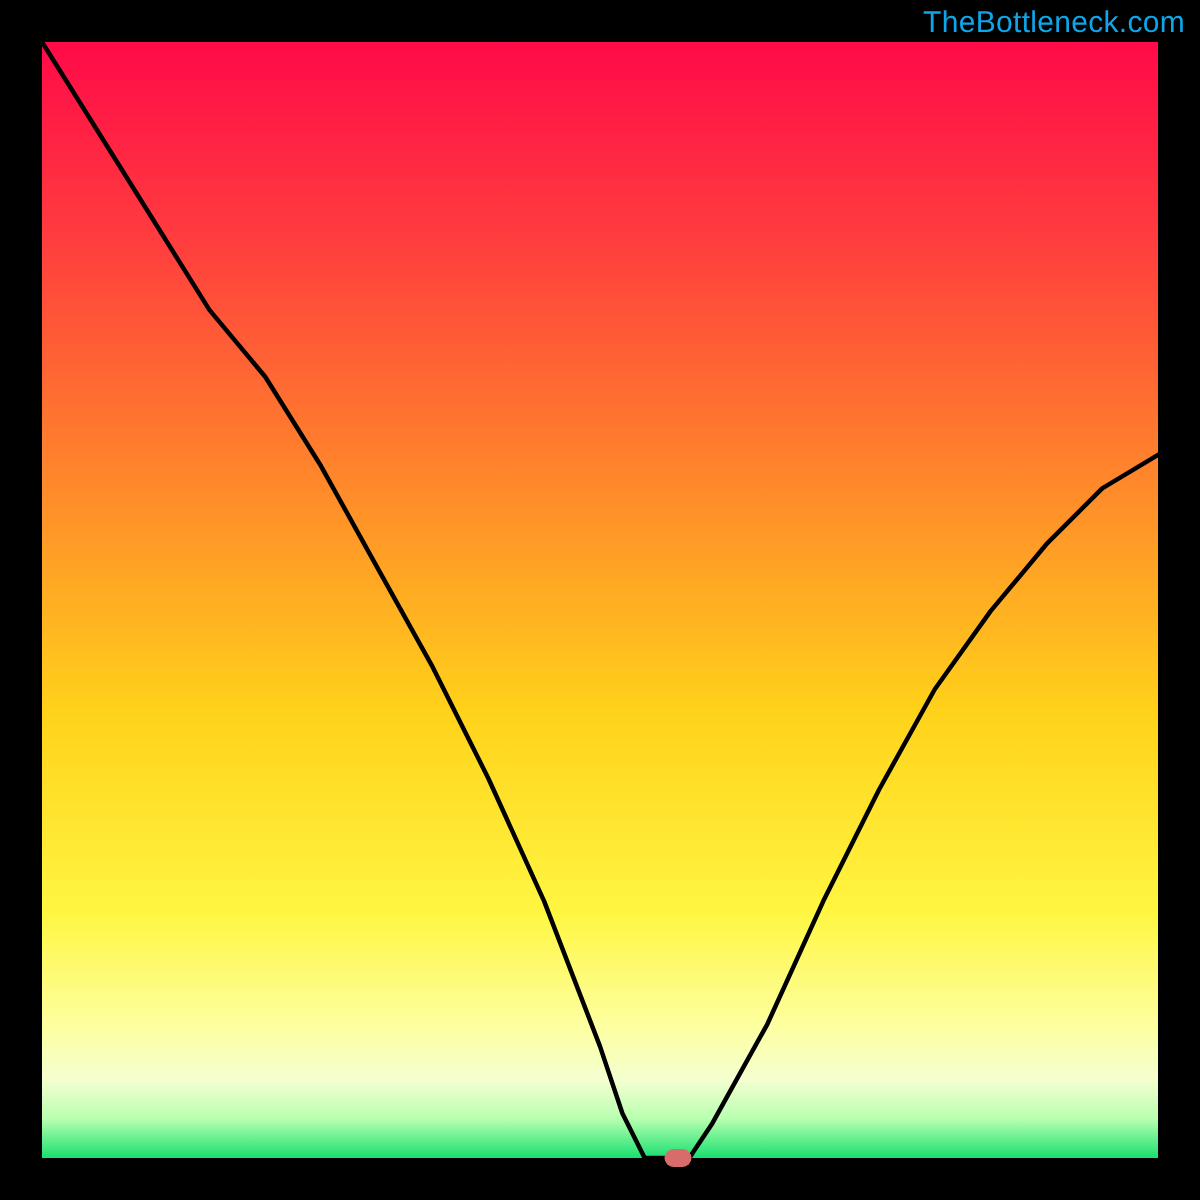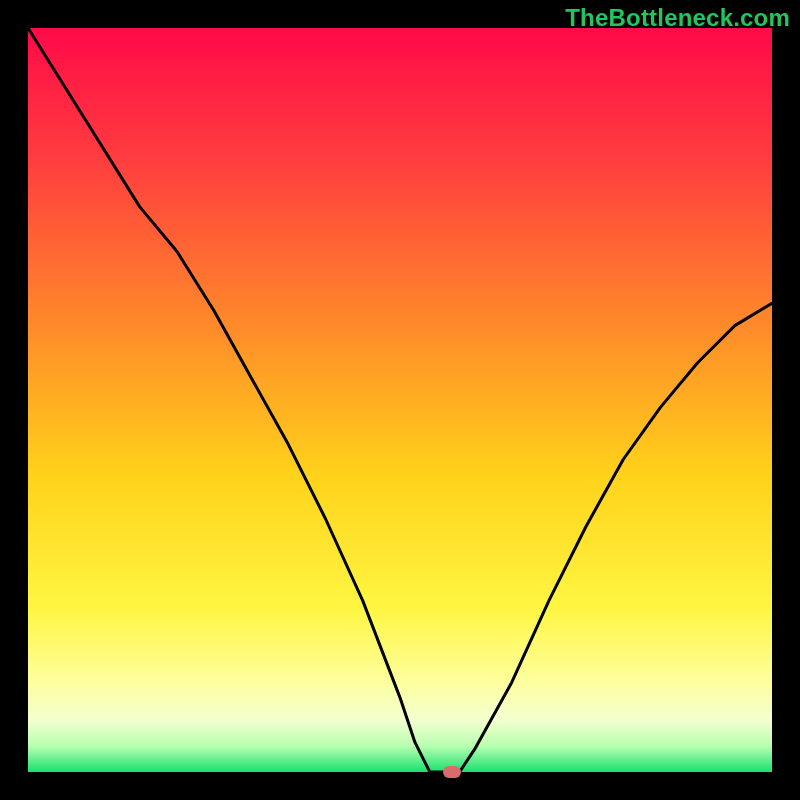--- a/index.html
+++ b/index.html
@@ -14,23 +14,23 @@
   .frame {
     position: relative;
     width: 800px;
     height: 800px;
     background: #000;
   }
   .watermark {
     position: absolute;
     top: 4px;
     right: 10px;
-    color: #22c55e;
-    font-size: 24px;
-    font-weight: 700;
+    color: #0ea5e9;
+    font-size: 20px;
+    font-weight: 400;
     letter-spacing: 0.2px;
     user-select: none;
   }
   .plot {
     position: absolute;
     left: 28px;
     top: 28px;
     width: 744px;
     height: 744px;
   }

